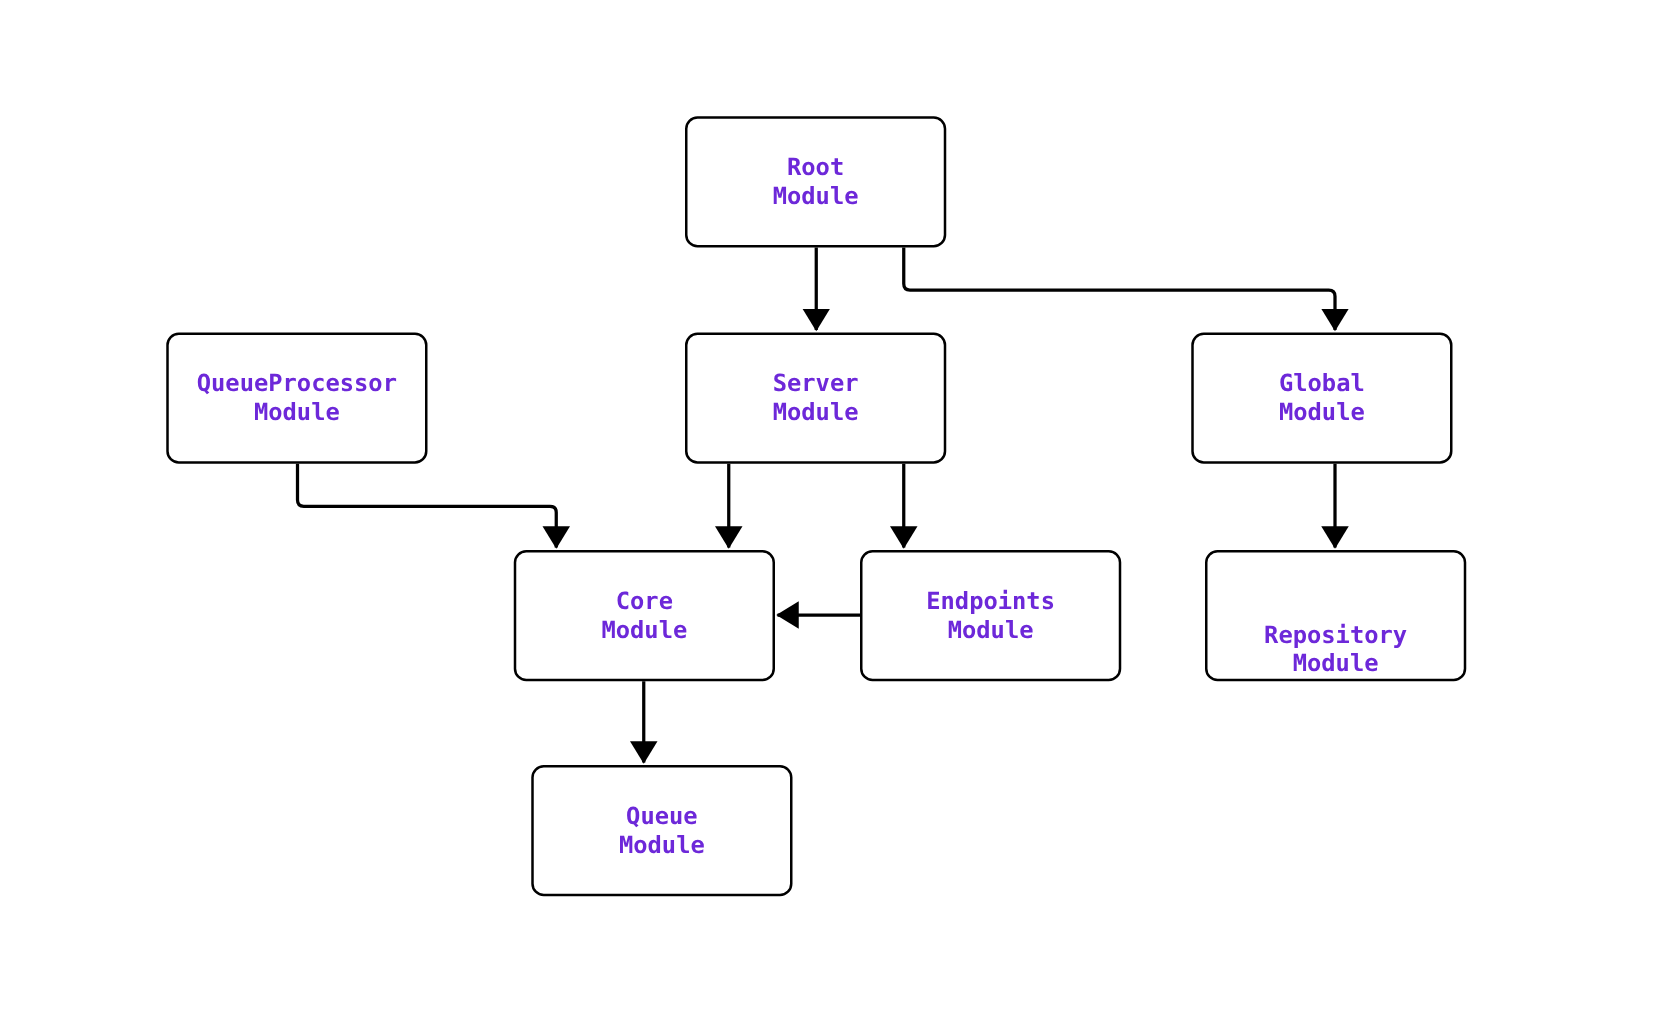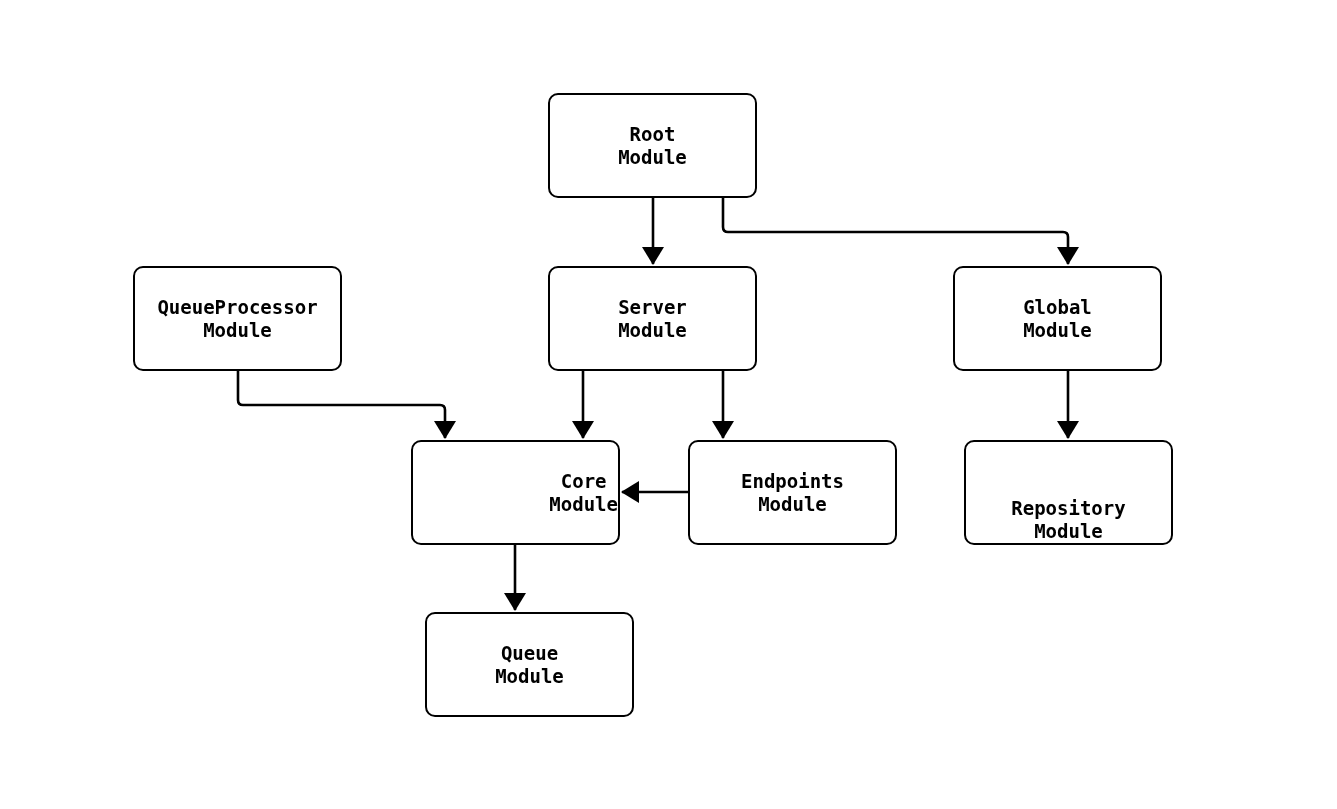--- a/index.html
+++ b/index.html
@@ -37,30 +37,30 @@
     border: 2.7px solid #000000;
     border-radius: 10px;
     display: flex;
     align-items: center;
     justify-content: center;
   }
   .node-label {
     font-size: 19px;
     line-height: 23px;
     font-weight: bold;
-    color: #000000;
+    color: #6d28d9;
     text-align: center;
     white-space: pre-line;
   }
   
   #node-root           { left: 548px; top:  93px; }
   #node-server         { left: 548px; top: 266px; justify-content: center; }
   #node-global         { left: 953px; top: 266px; }
   #node-queueprocessor { left: 133px; top: 266px; }
-  #node-core           { left: 411px; top: 440px; justify-content: flex-end; }
+  #node-core           { left: 411px; top: 440px; }
   #node-endpoints      { left: 688px; top: 440px; }
   #node-repository     { left: 964px; top: 440px; align-items: flex-end; }
   #node-queue          { left: 425px; top: 612px; }
 </style>
 </head>
 <body>
 
 <div id="canvas">
 
   <svg id="edges" viewBox="0 0 1337 809" xmlns="http://www.w3.org/2000/svg">

